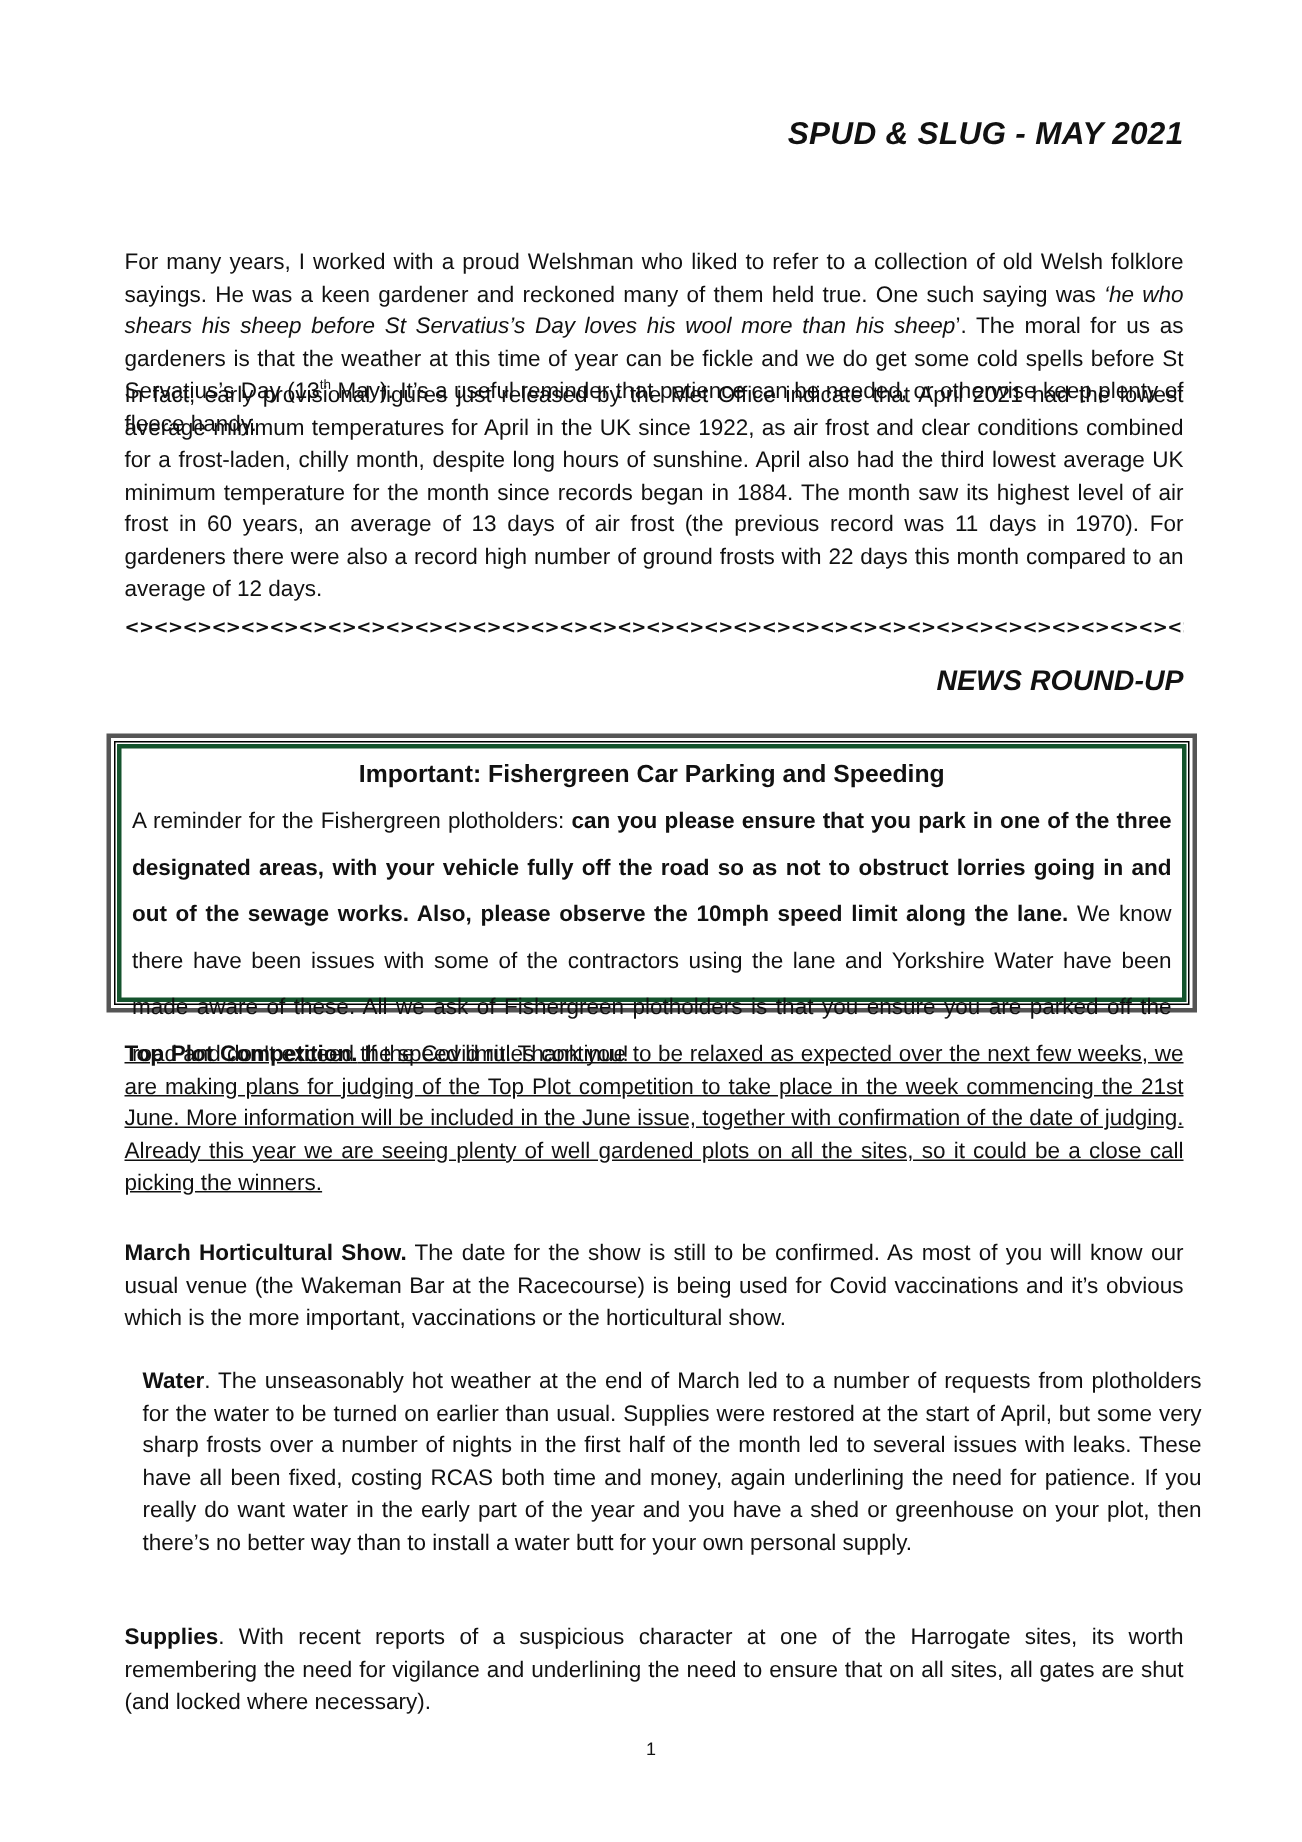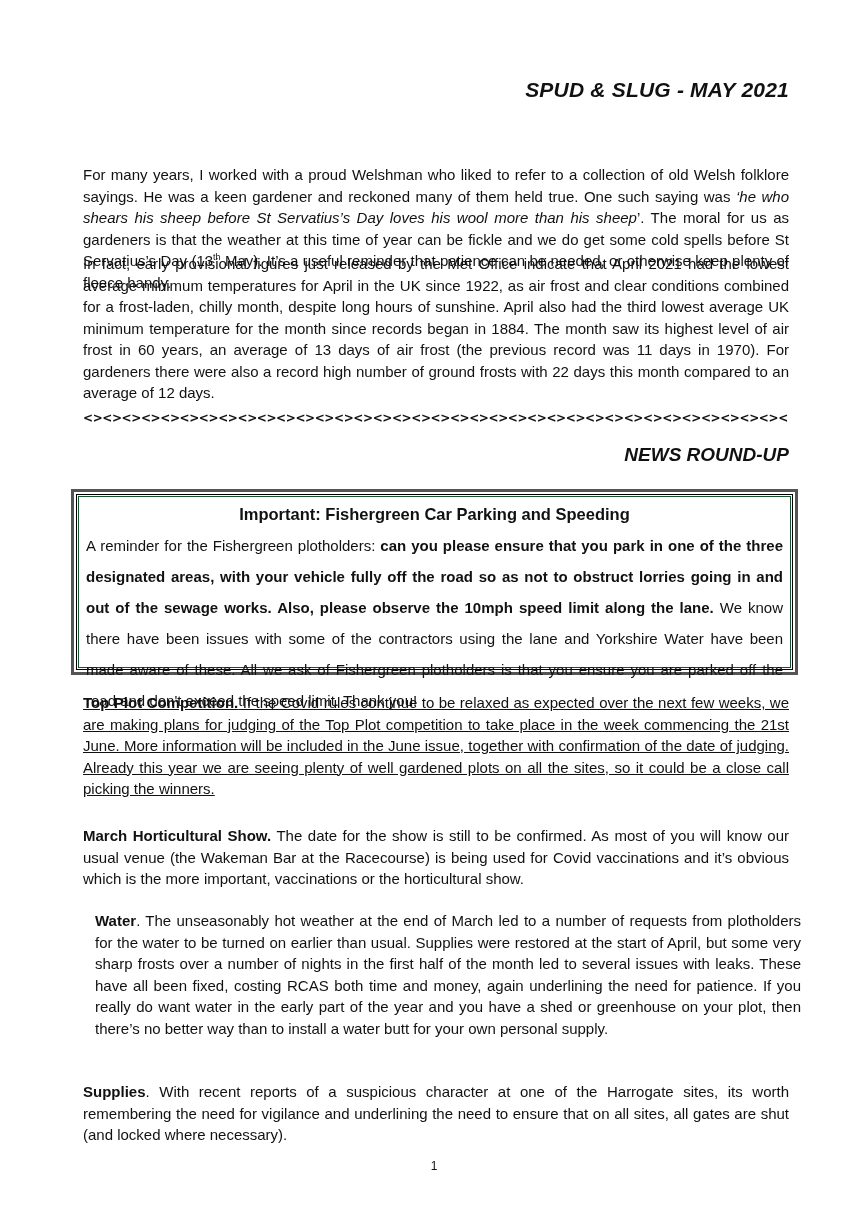--- a/index.html
+++ b/index.html
@@ -11,21 +11,21 @@
   p.body { margin: 0; font-size: 15px; line-height: 21.5px; text-align: justify; }
   #intro1 { position: absolute; top: 116px; left: 0; width: 706px; margin-top: 48px; }
   #intro2 { position: absolute; top: 253px; left: 0; width: 706px; }
   .divider { position: absolute; top: 411px; left: 0; width: 706px; font-size: 12px; font-weight: bold;
              letter-spacing: -0.4px; white-space: nowrap; overflow: hidden; font-family: "DejaVu Sans", sans-serif; }
   .section-title { position: absolute; top: 444px; left: 0; width: 706px; text-align: right;
                    font-weight: bold; font-style: italic; font-size: 19px; }
   .notice { position: absolute; left: 71px; top: 489px; width: 727px; height: 186px; box-sizing: border-box;
             border: 3px solid #555; padding: 2px; }
   .notice-inner { border: 1px solid #000; height: 100%; box-sizing: border-box; padding: 1px; }
-  .notice-inner2 { border: 1px solid #14532d; height: 100%; box-sizing: border-box; padding: 6px 7px 0 7px; }
+  .notice-inner2 { border: 3px solid #14532d; height: 100%; box-sizing: border-box; padding: 6px 7px 0 7px; }
   .notice-title { text-align: center; font-weight: bold; font-size: 16.5px; margin: 2px 0 6px 0; }
   .notice p { margin: 0; font-size: 15px; line-height: 31px; text-align: justify; }
   #topplot { position: absolute; top: 692px; left: 0; width: 706px; text-decoration: underline; }
   #ripon { position: absolute; top: 825px; left: 0; width: 706px; }
   #water { position: absolute; top: 910px; left: 12px; width: 706px; }
   #security { position: absolute; top: 1081px; left: 0; width: 706px; }
   .lead { font-weight: bold; }
   .pagenum { position: absolute; top: 1159px; left: 0; width: 868px; text-align: center; font-size: 12px; }
   sup { font-size: 9px; line-height: 0; }
 </style>

